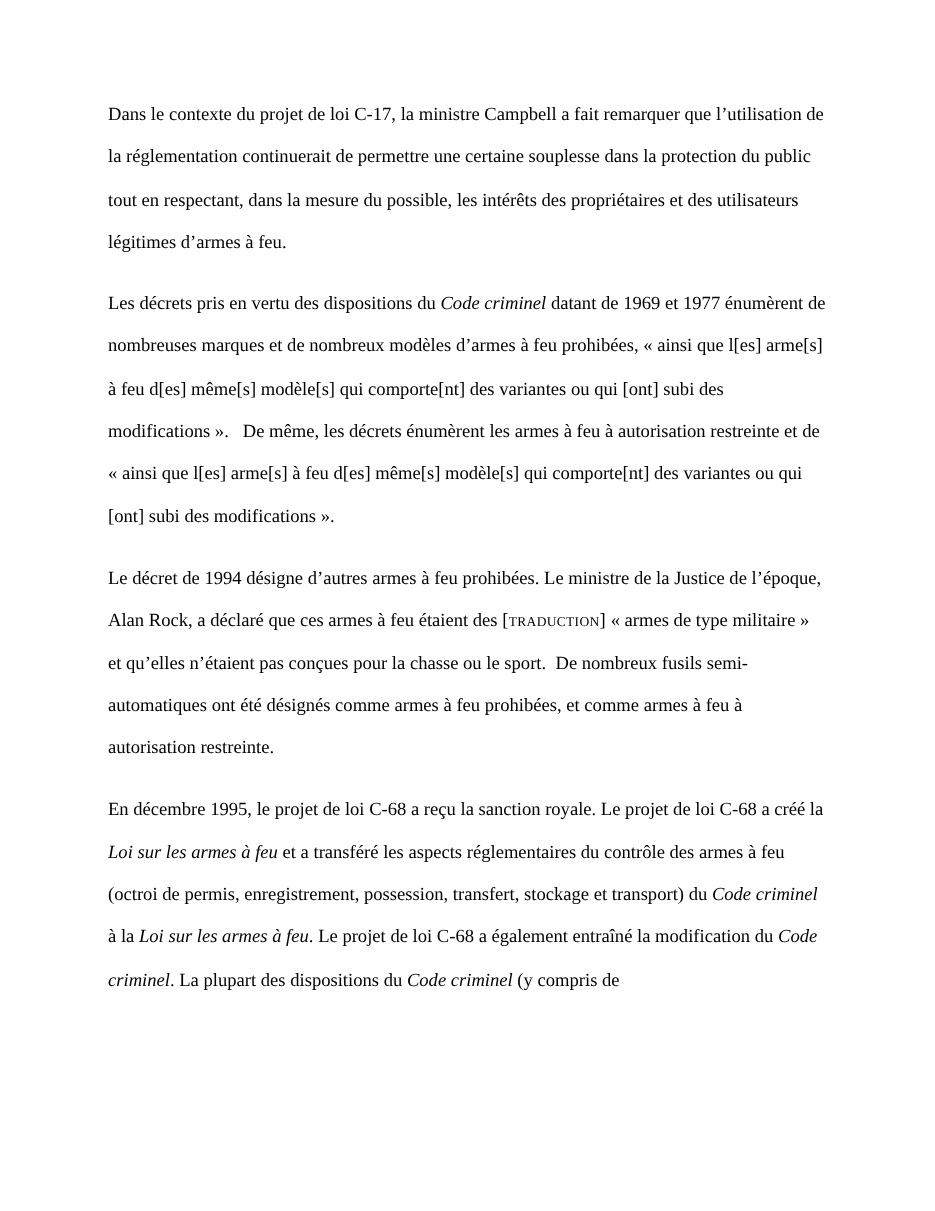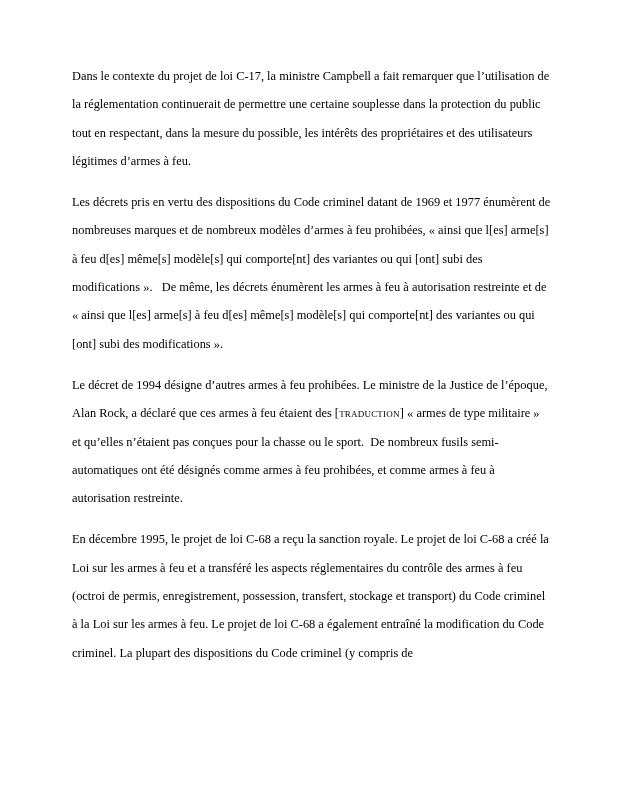--- a/index.html
+++ b/index.html
@@ -25,21 +25,21 @@
   }
   .doc-body p {
     font-size: 12.4px;
     line-height: 28.3px;
     margin: 0 0 13px 0;
     text-align: left;
     white-space: pre-wrap;
     word-spacing: normal;
   }
   .run-normal { font-style: normal; }
-  .run-italic { }
+  .run-italic { font-style: italic; }
   .run-smallcaps { font-variant: small-caps; letter-spacing: 0.2px; }
 </style>
 </head>
 <body>
 
 <div class="page">
   <div class="doc-body">
       <p><span class="run-normal">Dans le contexte du projet de loi C-17, la ministre Campbell a fait remarquer que l’utilisation de la réglementation continuerait de permettre une certaine souplesse dans la protection du public tout en respectant, dans la mesure du possible, les intérêts des propriétaires et des utilisateurs légitimes d’armes à feu.</span></p>
       <p><span class="run-normal">Les décrets pris en vertu des dispositions du </span><span class="run-italic">Code criminel</span><span class="run-normal"> datant de 1969 et 1977 énumèrent de nombreuses marques et de nombreux modèles d’armes à feu prohibées, «&nbsp;ainsi que l[es] arme[s] à feu d[es] même[s] modèle[s] qui comporte[nt] des variantes ou qui [ont] subi des modifications&nbsp;».   De même, les décrets énumèrent les armes à feu à autorisation restreinte et de «&nbsp;ainsi que l[es] arme[s] à feu d[es] même[s] modèle[s] qui comporte[nt] des variantes ou qui [ont] subi des modifications&nbsp;».</span></p>
       <p><span class="run-normal">Le décret de 1994 désigne d’autres armes à feu prohibées. Le ministre de la Justice de l’époque, Alan Rock, a déclaré que ces armes à feu étaient des </span><span class="run-smallcaps">[traduction]</span><span class="run-normal"> «&nbsp;armes de type militaire&nbsp;» et qu’elles n’étaient pas conçues pour la chasse ou le sport.  De nombreux fusils semi-automatiques ont été désignés comme armes à feu prohibées, et comme armes à feu à autorisation restreinte.</span></p>

